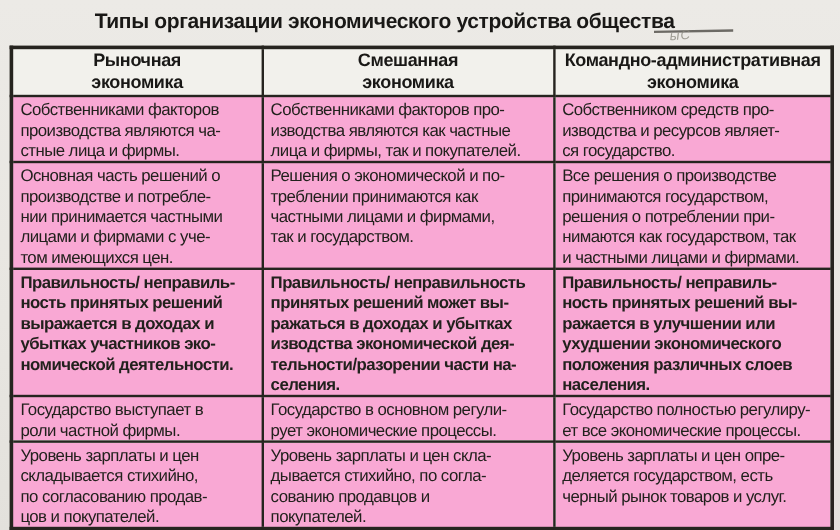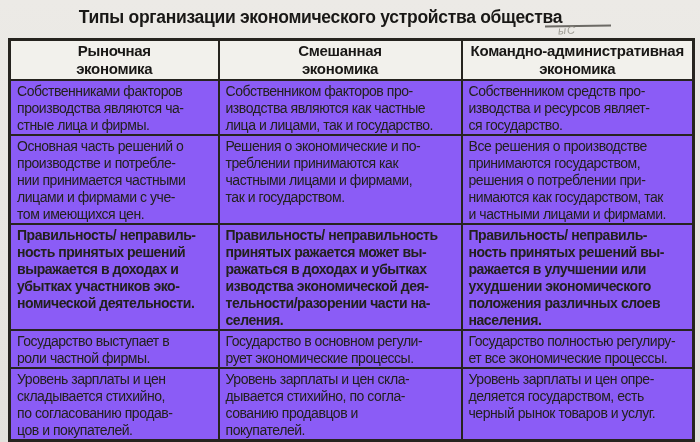--- a/index.html
+++ b/index.html
@@ -33,21 +33,21 @@
     border:2px solid #26241f;
   }
   table.econ{border-width:3px;}
   table.econ th{
     background:#f2f1ec;
     font-size:15px;font-weight:bold;letter-spacing:-0.3px;
     text-align:center;vertical-align:middle;
     padding:1px 2px;line-height:18px;color:#191816;
   }
   table.econ td{
-    background:#8b5cf6;
+    background:#f9a8d4;
     font-size:14px;letter-spacing:-0.45px;
     vertical-align:top;text-align:left;
     padding:2px 2px 0 6px;overflow:hidden;color:#22211d;
   }
   td .ln,th .ln{white-space:nowrap;}
   td .ln{height:17px;line-height:17px;}
   tr.rh-head{height:39px;}
   tr.rh-0{height:53px;}
   tr.rh-1{height:85px;}
   tr.rh-2{height:104px;font-weight:bold;}
@@ -85,40 +85,40 @@
           <div class="ln">экономика</div>
         </th>
     </tr>
     <tr class="rh-0">
       <td>
           <div class="ln">Собственниками факторов</div>
           <div class="ln">производства являются ча-</div>
           <div class="ln">стные лица и фирмы.</div>
         </td>
       <td>
-          <div class="ln">Собственником факторов про-</div>
+          <div class="ln">Собственниками факторов про-</div>
           <div class="ln">изводства являются как частные</div>
-          <div class="ln">лица и лицами, так и государство.</div>
+          <div class="ln">лица и фирмы, так и покупателей.</div>
         </td>
       <td>
           <div class="ln">Собственником средств про-</div>
           <div class="ln">изводства и ресурсов являет-</div>
           <div class="ln">ся государство.</div>
         </td>
     </tr>
     <tr class="rh-1">
       <td>
           <div class="ln">Основная часть решений о</div>
           <div class="ln">производстве и потребле-</div>
           <div class="ln">нии принимается частными</div>
           <div class="ln">лицами и фирмами с уче-</div>
           <div class="ln">том имеющихся цен.</div>
         </td>
       <td>
-          <div class="ln">Решения о экономические и по-</div>
+          <div class="ln">Решения о экономической и по-</div>
           <div class="ln">треблении принимаются как</div>
           <div class="ln">частными лицами и фирмами,</div>
           <div class="ln">так и государством.</div>
         </td>
       <td>
           <div class="ln">Все решения о производстве</div>
           <div class="ln">принимаются государством,</div>
           <div class="ln">решения о потреблении при-</div>
           <div class="ln">нимаются как государством, так</div>
           <div class="ln">и частными лицами и фирмами.</div>
@@ -127,21 +127,21 @@
     <tr class="rh-2">
       <td>
           <div class="ln">Правильность/ неправиль-</div>
           <div class="ln">ность принятых решений</div>
           <div class="ln">выражается в доходах и</div>
           <div class="ln">убытках участников эко-</div>
           <div class="ln">номической деятельности.</div>
         </td>
       <td>
           <div class="ln">Правильность/ неправильность</div>
-          <div class="ln">принятых ражается может вы-</div>
+          <div class="ln">принятых решений может вы-</div>
           <div class="ln">ражаться в доходах и убытках</div>
           <div class="ln">изводства экономической дея-</div>
           <div class="ln">тельности/разорении части на-</div>
           <div class="ln">селения.</div>
         </td>
       <td>
           <div class="ln">Правильность/ неправиль-</div>
           <div class="ln">ность принятых решений вы-</div>
           <div class="ln">ражается в улучшении или</div>
           <div class="ln">ухудшении экономического</div>

